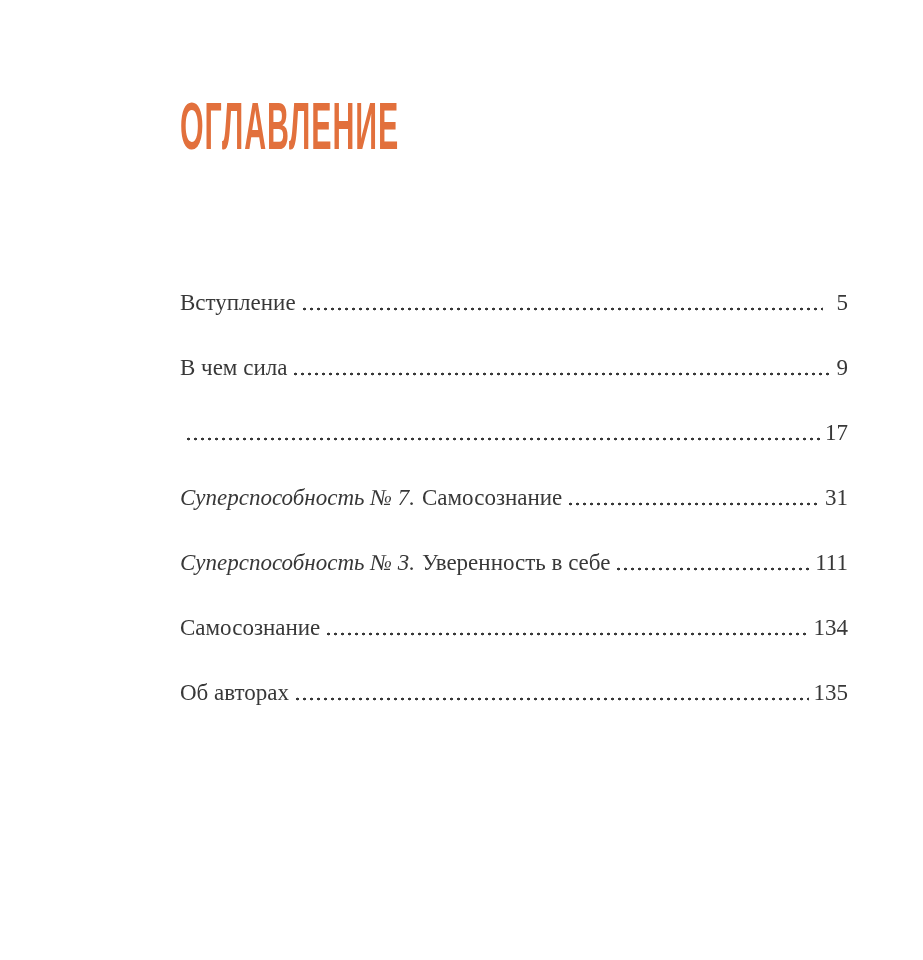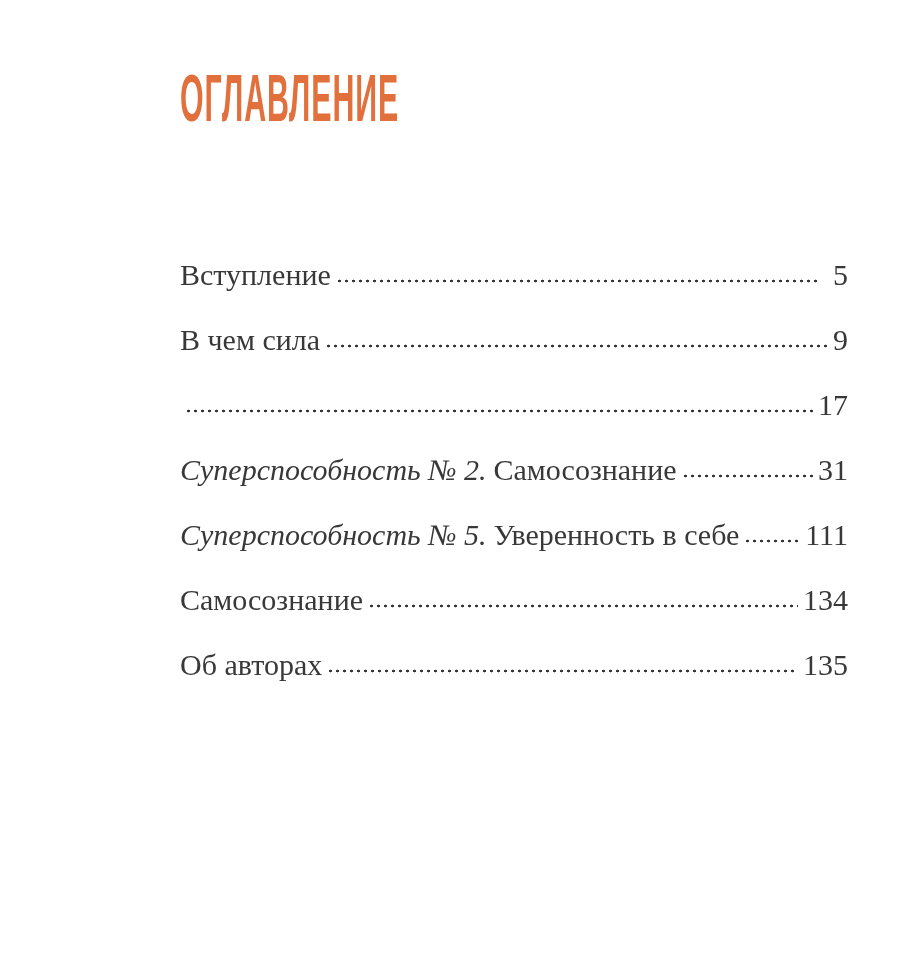--- a/index.html
+++ b/index.html
@@ -17,40 +17,41 @@
     background: var(--bg);
     font-family: "Liberation Serif", serif;
     color: var(--text);
     overflow: hidden;
   }
   .page {
     box-sizing: border-box;
     width: 923px;
     height: 836px;
     padding: 72px 75px 0 180px;
+    margin-top: 28px;
   }
   .title {
     margin: 0;
     font-family: "Liberation Sans", sans-serif;
     font-weight: 700;
     font-size: 66px;
     line-height: 52px;
     letter-spacing: 2px;
     color: var(--accent);
     white-space: nowrap;
     transform: scale(0.46, 1);
     transform-origin: left center;
   }
   .entries {
     margin-top: 138px;
   }
   .row {
     display: flex;
     align-items: flex-end;
-    font-size: 30px;
+    font-size: 23px;
     line-height: 26px;
     margin-bottom: 39px;
     color: var(--text);
     text-align: center;
   }
   .row:last-child { margin-bottom: 0; }
   .chapter {
     font-style: italic;
     margin-right: 7px;
     white-space: nowrap;
@@ -89,27 +90,27 @@
       <div class="row">
         <span class="label">В чем сила</span>
         <span class="leader"></span>
         <span class="pagenum">9</span>
       </div>
       <div class="row">
         <span class="leader"></span>
         <span class="pagenum">17</span>
       </div>
       <div class="row">
-        <span class="chapter">Суперспособность № 2.</span>
+        <span class="chapter">Суперспособность № 7.</span>
         <span class="label">Самосознание</span>
         <span class="leader"></span>
         <span class="pagenum">31</span>
       </div>
       <div class="row">
-        <span class="chapter">Суперспособность № 5.</span>
+        <span class="chapter">Суперспособность № 3.</span>
         <span class="label">Уверенность в себе</span>
         <span class="leader"></span>
         <span class="pagenum">111</span>
       </div>
       <div class="row">
         <span class="label">Самосознание</span>
         <span class="leader"></span>
         <span class="pagenum">134</span>
       </div>
       <div class="row">

